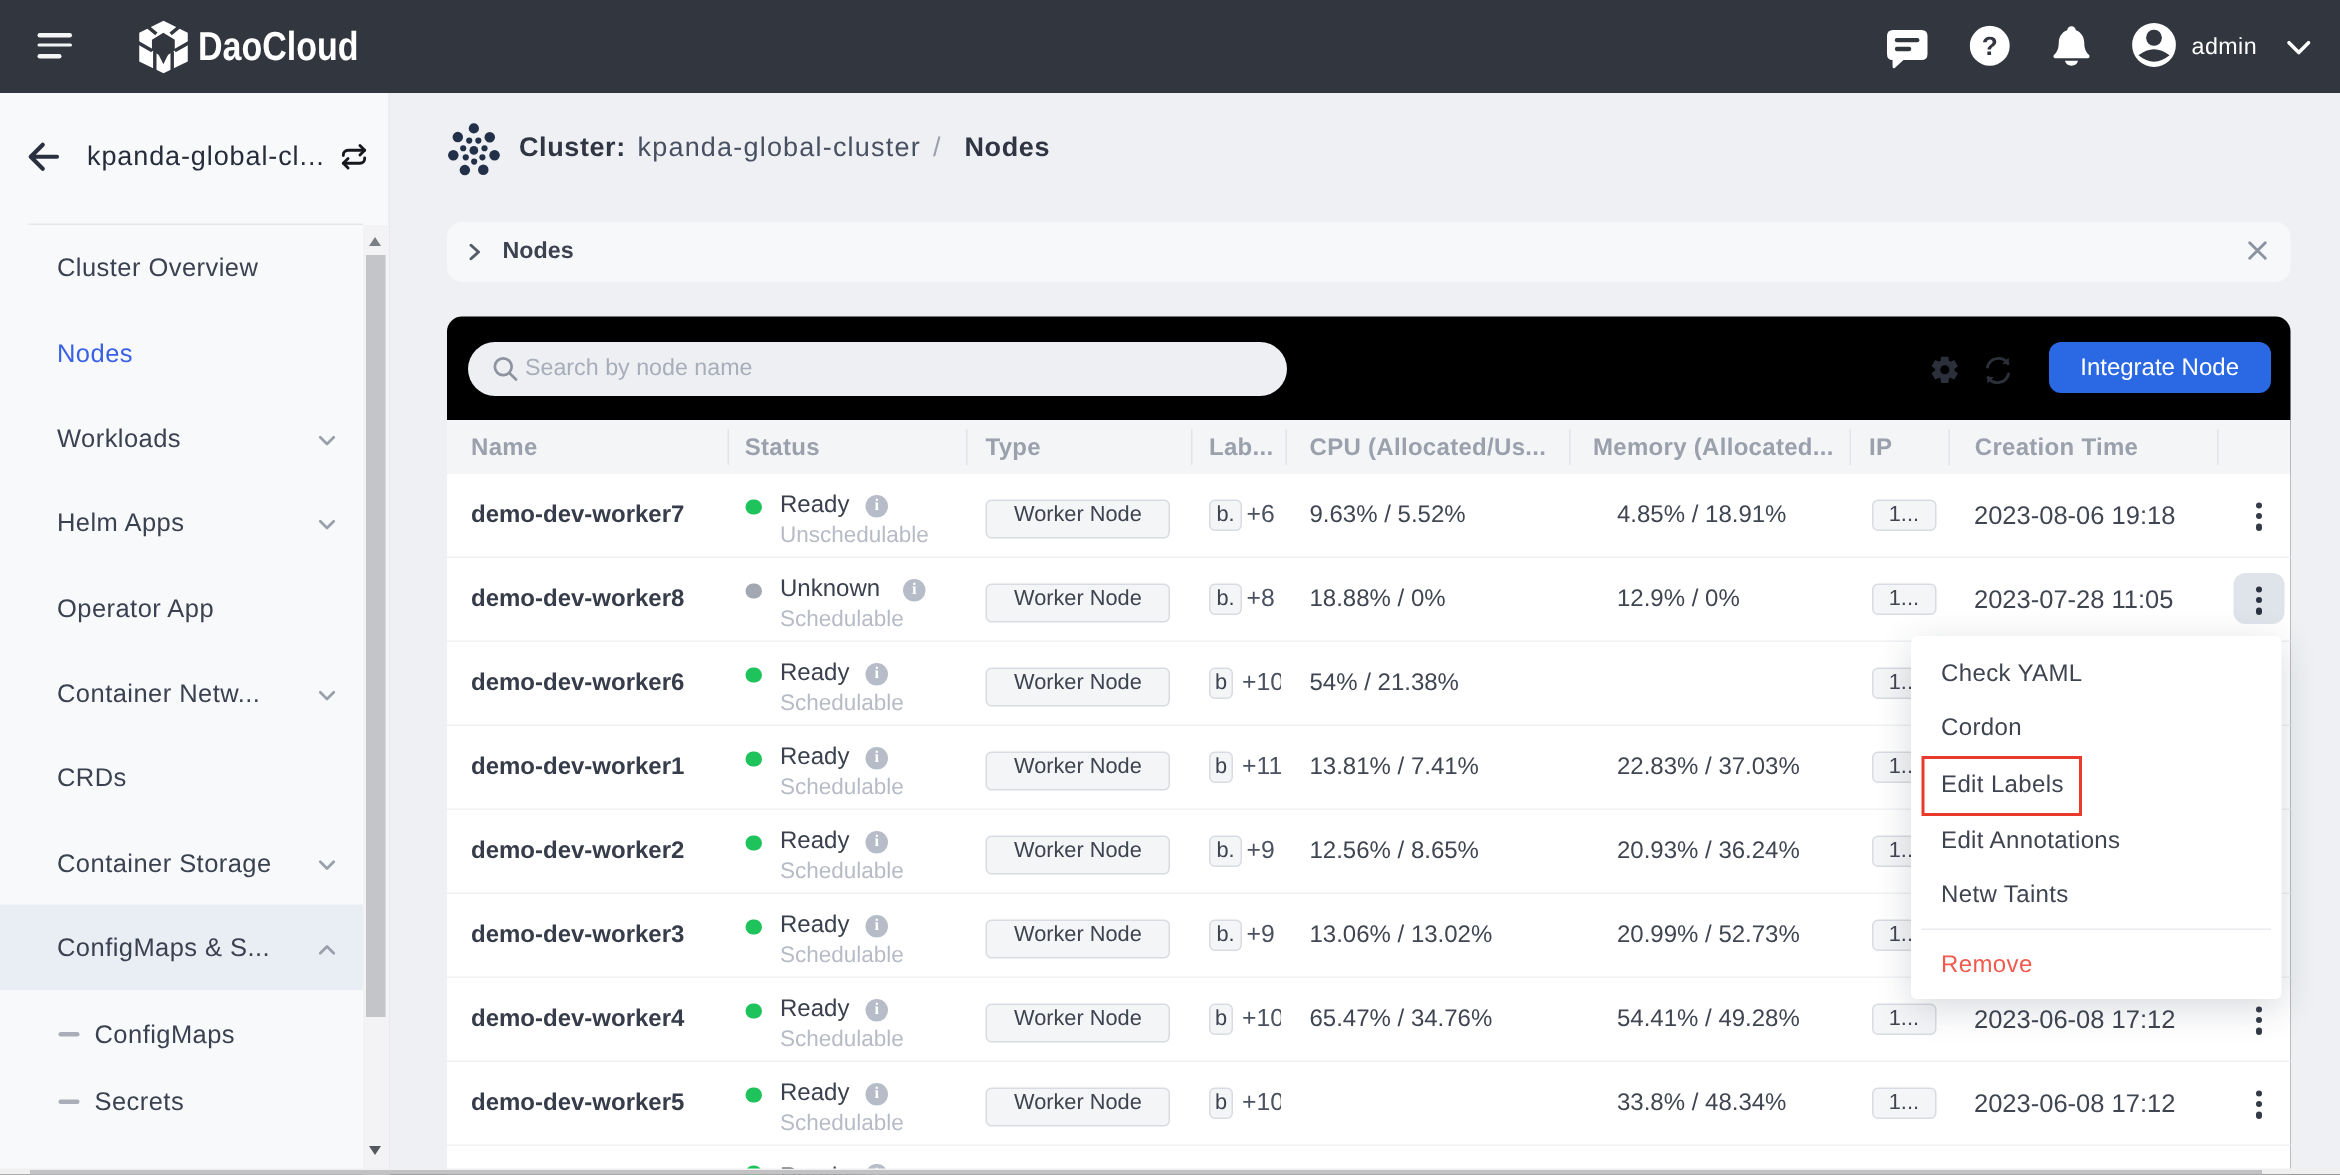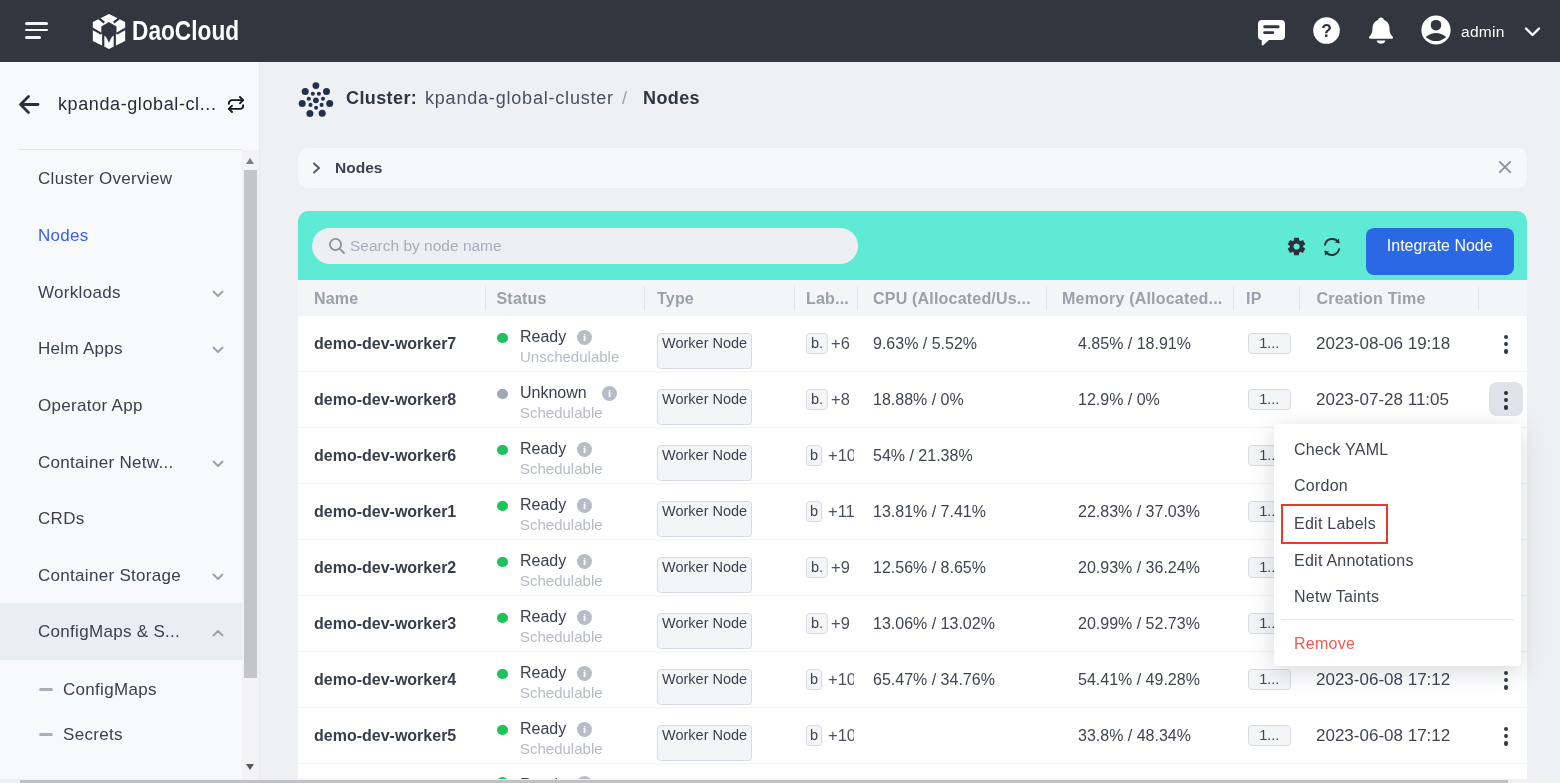--- a/index.html
+++ b/index.html
@@ -30,38 +30,38 @@
 #crumb b { color:#2f3542; }
 #crumb span.p { position:absolute; top:0; }
 
 
 #tabbar { position:absolute; left:298px; top:148px; width:1229px; height:40px; background:#f7f8fa; border-radius:10px; }
 #tabbar .tname { position:absolute; left:37px; top:11px; font-size:15.5px; font-weight:bold; color:#3c4250; }
 #tabchev { position:absolute; left:12px; top:13px; }
 #tabx { position:absolute; left:1199px; top:11px; }
 
 
-#card { position:absolute; left:298px; top:211px; width:1229px; height:572px; background:#5eead4; border-radius:10px 10px 0 0; }
+#card { position:absolute; left:298px; top:211px; width:1229px; height:572px; background:#000000; border-radius:10px 10px 0 0; }
 #search { position:absolute; left:14px; top:17px; width:546px; height:36px; border-radius:18px; background:#edeff3; }
 #search .ph { position:absolute; left:38px; top:9px; font-size:15.5px; color:#a8aeb9; }
 #gear { position:absolute; left:988px; top:25px; }
 #refr { position:absolute; left:1023px; top:25px; }
-#btn { position:absolute; left:1068px; top:17px; width:147.5px; height:47px; border-radius:8px; background:#2a68e4; color:#fff; font-size:16px; text-align:center; line-height:36px; }
+#btn { position:absolute; left:1068px; top:17px; width:147.5px; height:34px; border-radius:8px; background:#2a68e4; color:#fff; font-size:16px; text-align:center; line-height:36px; }
 
 
 #thead { position:absolute; left:0; top:69px; width:1229px; height:36px; background:#f4f5f7; border-radius:0; }
 .hc { position:absolute; top:0; height:36px; font-size:16px; letter-spacing:0.2px; font-weight:bold; color:#9aa0ac; line-height:37px; white-space:nowrap; }
 .hsep { position:absolute; top:6px; height:24px; width:1px; background:#e2e4e9; }
 .row { position:absolute; left:0; width:1229px; height:56px; border-bottom:1px solid #eff1f3; background:#fff; }
 .name { position:absolute; left:16px; top:0; height:56px; line-height:55px; font-size:16px; font-weight:bold; color:#363c49; }
 .dot { position:absolute; left:199px; width:10.5px; height:10.5px; border-radius:50%; top:16.5px; }
 .st1 { position:absolute; left:222px; top:12px; font-size:16px; color:#3a404d; }
 .info { position:absolute; top:14px; width:15px; height:15px; border-radius:50%; background:#b7bdc8; color:#fff; font-size:11px; font-weight:bold; text-align:center; line-height:15px; font-family:"Liberation Serif",serif; }
 .st2 { position:absolute; left:222px; top:31.5px; font-size:15px; color:#b6bbc5; }
-.tag { position:absolute; left:359px; top:17px; height:36px; line-height:19px; padding:0 4px; border:1px solid #d8dbe1; background:#f4f5f7; border-radius:4px; font-size:14.5px; color:#3d4350; }
+.tag { position:absolute; left:359px; top:17px; height:26px; line-height:19px; padding:0 18px; border:1px solid #d8dbe1; background:#f4f5f7; border-radius:4px; font-size:14.5px; color:#3d4350; }
 .lcell { position:absolute; left:496px; top:0; width:60px; height:56px; overflow:hidden; }
 .chip { position:absolute; left:12px; top:17px; height:21px; line-height:19px; border:1px solid #d8dbe1; background:#f4f5f7; border-radius:4px; font-size:14.5px; color:#3d4350; text-align:center; }
 .plus { position:absolute; top:17.5px; font-size:16.5px; color:#4a5160; }
 .cpu { position:absolute; left:575px; top:0; height:56px; line-height:55px; font-size:16px; color:#3f4551; }
 .mem { position:absolute; left:780px; top:0; height:56px; line-height:55px; font-size:16px; color:#3f4551; }
 .ipchip { position:absolute; left:949.5px; top:17px; width:43.5px; height:21px; line-height:19px; border:1px solid #d8dbe1; background:#f4f5f7; border-radius:4px; font-size:14.5px; color:#3f4551; text-align:center; }
 .ctime { position:absolute; left:1018px; top:0; height:56px; line-height:55px; font-size:17px; color:#3f4551; }
 .kebab { position:absolute; left:1203px; top:18.5px; width:12px; height:20px; }
 .kebab i { position:absolute; left:2.5px; width:4.4px; height:4.4px; border-radius:50%; background:#343b47; }
 .kebbg { position:absolute; left:1191px; top:10px; width:34px; height:34px; border-radius:8px; background:#dfe3ea; }

